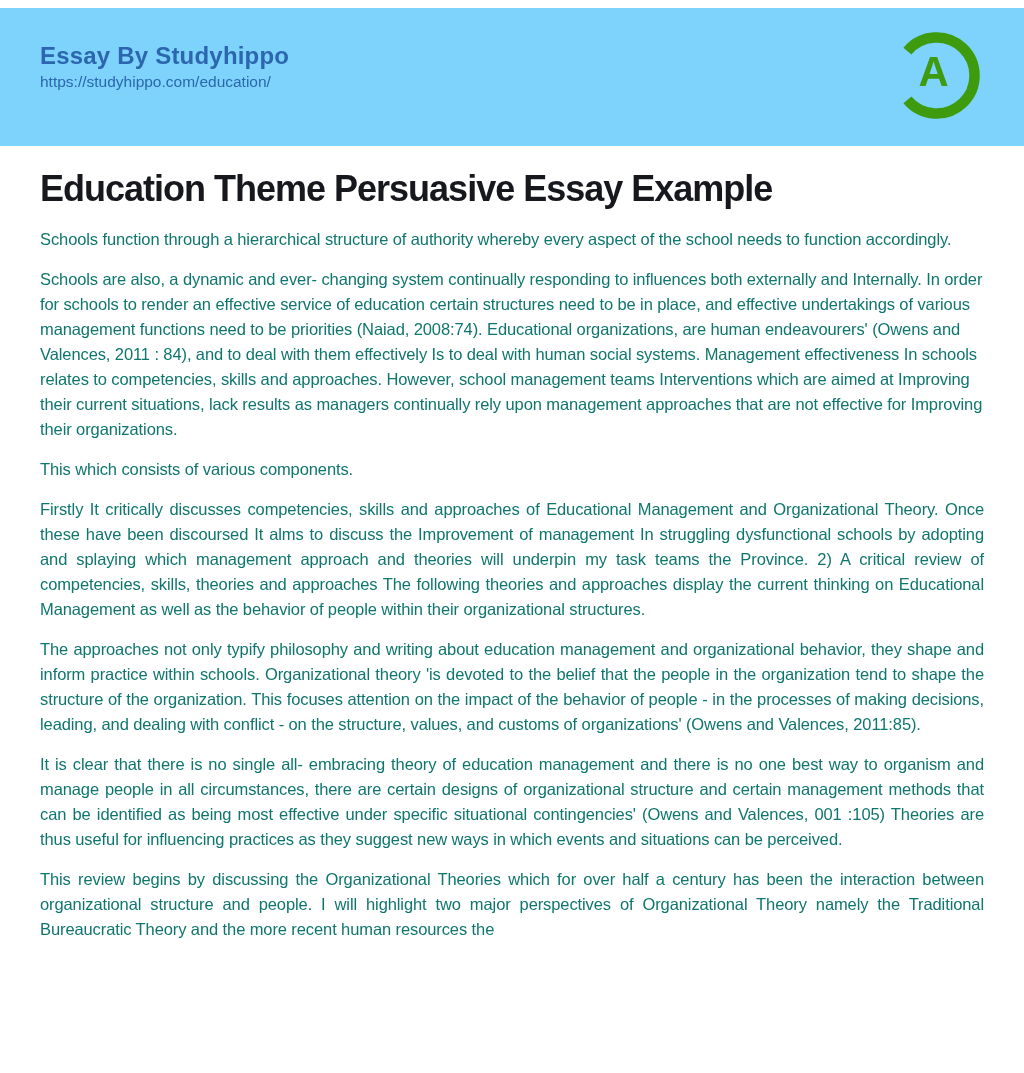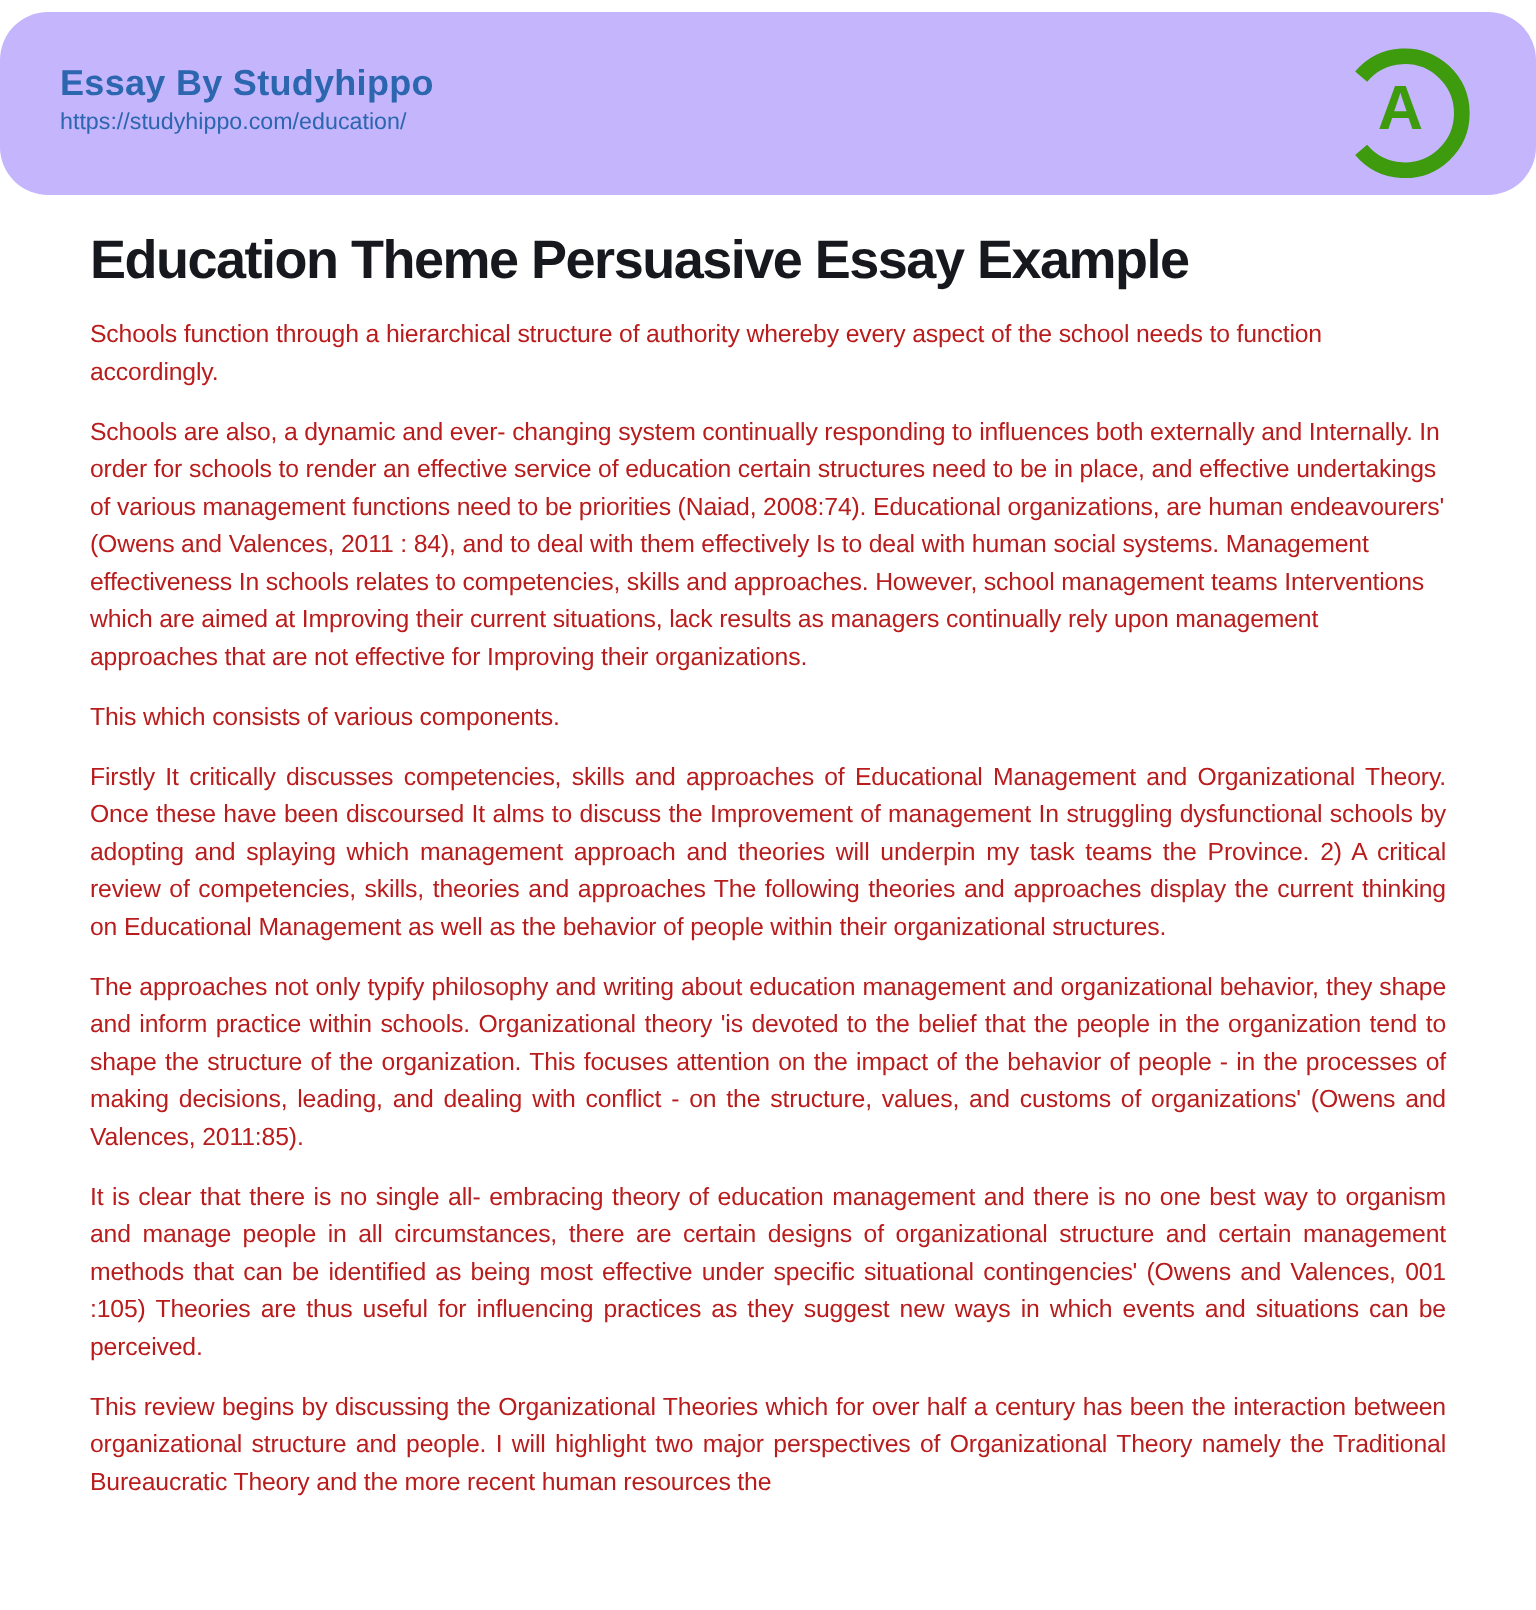--- a/index.html
+++ b/index.html
@@ -6,27 +6,26 @@
   html, body {
     width: 1024px;
     background: #ffffff;
     font-family: "Liberation Sans", sans-serif;
   }
   body {
     min-height: 1073px;
     padding-top: 8px;
   }
   .site-header {
-    background: #c4b5fd;
-    height: 122px;
+    background: #7dd3fc;
+    height: 138px;
     padding: 24px 40px 0 40px;
     display: flex;
     justify-content: space-between;
     align-items: flex-start;
-    border-radius: 32px;
   }
   .site-header .header-text { padding-top: 10px; }
   .site-title {
     color: #2b66ae;
     font-size: 24px;
     font-weight: 700;
     letter-spacing: 0.2px;
     text-decoration: none;
     display: block;
   }
@@ -38,35 +37,35 @@
     display: block;
     margin-top: 3px;
   }
   .logo {
     width: 95px;
     height: 95px;
     margin-top: -4px;
     flex: 0 0 auto;
   }
   main {
-    padding: 0 60px;
+    padding: 0 40px;
   }
   .page-title {
     margin-top: 21px;
     font-size: 36px;
     font-weight: 800;
     letter-spacing: -1px;
     color: #17181d;
     line-height: 1.2;
   }
   .para {
     margin-top: 15px;
     font-size: 16.5px;
     line-height: 25px;
-    color: #b91c1c;
+    color: #0f766e;
     letter-spacing: -0.1px;
   }
   .para.first { margin-top: 17px; }
   .para.justified { text-align: justify; }
 </style>
 </head>
 <body>
 
 <header class="site-header">
   <div class="header-text">

